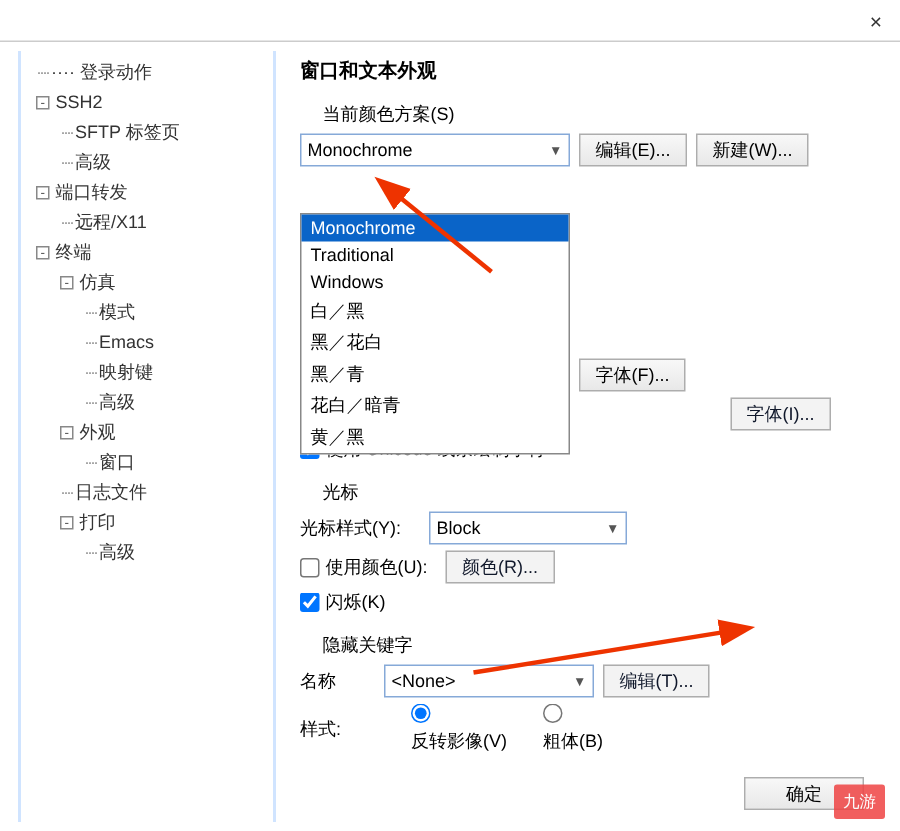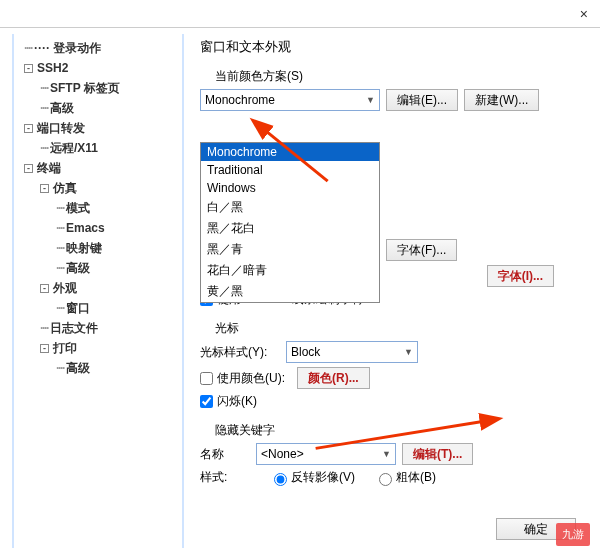--- a/index.html
+++ b/index.html
@@ -1,41 +1,41 @@
 <!DOCTYPE html>
 <html><head>
 <meta charset="utf-8">
 <style>
 * { box-sizing: border-box; margin: 0; padding: 0; font-family: "Microsoft YaHei", "SimSun", sans-serif; font-size: 12px; }
 body { background: #fff; width: 600px; height: 554px; overflow: hidden; position: relative; }
 .titlebar { height: 28px; border-bottom: 1px solid #ccc; display: flex; justify-content: flex-end; align-items: center; padding-right: 12px; }
 .close-x { font-size: 14px; color: #333; cursor: pointer; }
 .main { display: flex; height: 526px; }
 .tree-pane { width: 190px; padding: 6px 6px 6px 12px; overflow: hidden; position: relative; }
-.tree-border { border: 2px solid #d0e4ff; border-top: none; border-bottom: none; height: 100%; padding: 4px 4px 4px 8px; font-weight: bold; }
+.tree-border { border: 2px solid #d0e4ff; border-top: none; border-bottom: none; height: 100%; padding: 4px 4px 4px 8px; }
 .tree { list-style: none; }
 .tree ul { list-style: none; padding-left: 14px; }
 .tree li { line-height: 20px; white-space: nowrap; color: #333; padding-left: 2px; }
 .tree .exp { display: inline-block; width: 9px; height: 9px; border: 1px solid #888; line-height: 7px; text-align: center; font-size: 9px; margin-right: 4px; color: #555; vertical-align: 1px; }
 .tree .dash { color: #999; margin-right: 2px; letter-spacing: -2px; }
 .panel { flex: 1; padding: 10px 16px 10px 10px; position: relative; }
-.panel-title { font-size: 13px; font-weight: normal; margin-bottom: 12px; }
+.panel-title { font-size: 13px; font-weight: bold; margin-bottom: 12px; }
 .group-label { margin: 8px 0 4px 15px; color: #000; }
 .row { display: flex; align-items: center; gap: 6px; margin: 4px 0; }
 .select { height: 22px; border: 1px solid #86a9d8; background: #fff; padding: 0 4px; display: flex; align-items: center; justify-content: space-between; cursor: pointer; }
 .select .chev { font-size: 9px; color: #555; }
 .btn { height: 22px; border: 1px solid #adadad; background: linear-gradient(#f8f8f8,#e8e8e8); padding: 0 10px; cursor: pointer; display: inline-flex; align-items: center; }
-.btn.disabled { color: #b91c1c; background: #f3f3f3; cursor: default; font-weight: bold; }
+.btn.disabled { color: #0f172a; background: #f3f3f3; cursor: default; }
 .dropdown { position: absolute; top: 114px; left: 10px; width: 180px; border: 1px solid #888; background: #fff; z-index: 5; }
 .dropdown .opt { padding: 2px 6px; cursor: pointer; }
 .dropdown .opt.sel { background: #0a64c8; color: #fff; }
 .check { display: flex; align-items: center; gap: 4px; margin: 4px 0; }
 .check input { width: 13px; height: 13px; }
 .radio-row { display: flex; align-items: center; gap: 24px; }
-.radio-row label { display: flex; align-items: flex-end; gap: 4px; }
+.radio-row label { display: flex; align-items: flex-start; gap: 4px; flex-direction: column; }
 
 .arrow { position: absolute; z-index: 10; pointer-events: none; }
 .arrow.a1 { top: 140px; left: 250px; transform: rotate(25deg); }
 .arrow.a2 { top: 390px; left: 320px; transform: rotate(-35deg); }
 .arrow svg { overflow: visible; }
 .footer { position: absolute; bottom: 14px; right: 24px; }
 .watermark { position: absolute; bottom: 8px; right: 10px; background: #ef4444; color: #fff; padding: 4px 6px; font-size: 11px; border-radius: 2px; opacity: 0.85; }
 .font-disp { border: 1px solid #ccc; background: #fafafa; padding: 2px 6px; color: #444; height: 22px; display: flex; align-items: center; }
 </style>
 </head>

